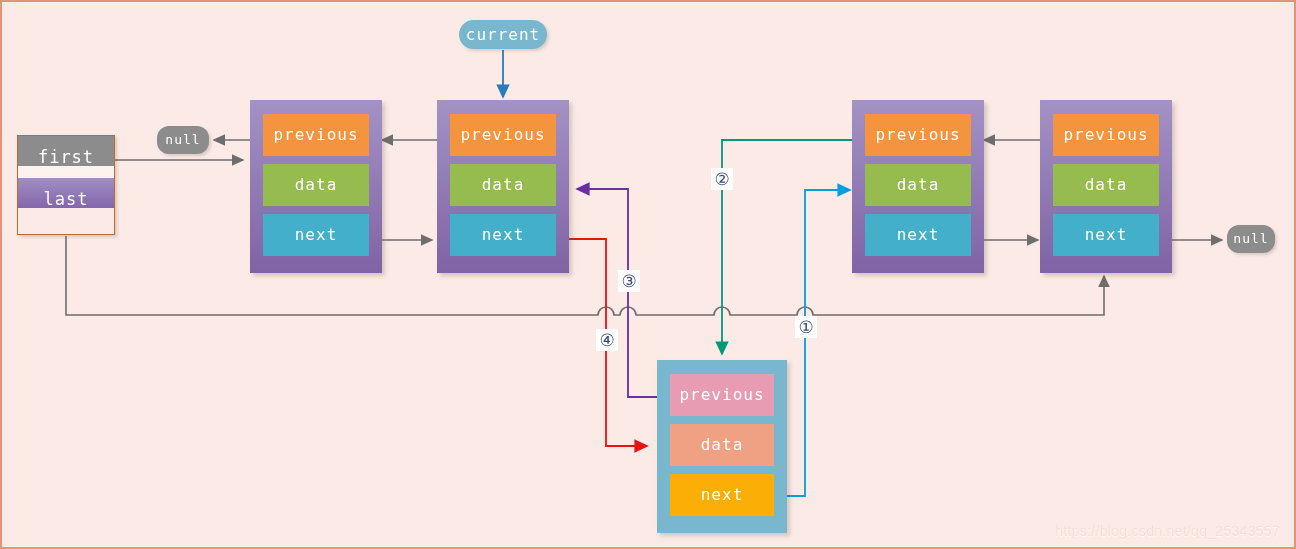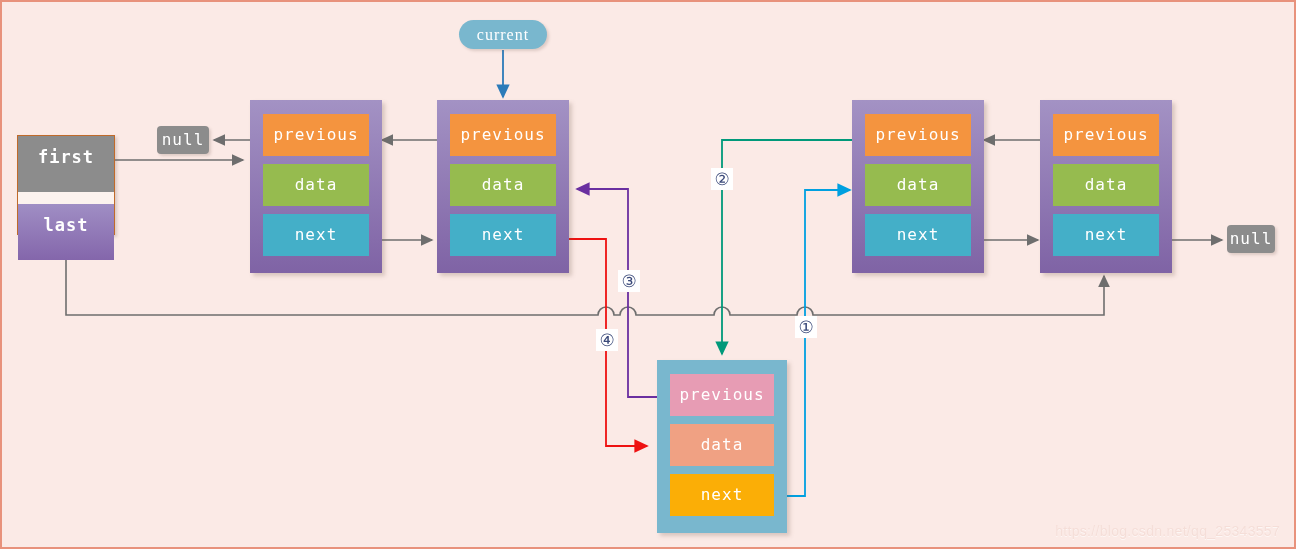--- a/index.html
+++ b/index.html
@@ -19,22 +19,22 @@
   svg#wires{position:absolute;left:0;top:0;width:1296px;height:549px;}
 
   
   .headbox{
     position:absolute;left:15px;top:133px;width:98px;height:100px;
     border:1px solid #c06a2a;
     box-shadow:2px 2px 3px rgba(120,90,80,.25);
     box-sizing:border-box;
   }
   .headbox .seg{
-    height:56px;line-height:43px;text-align:center;
-    color:#ffffff;font-size:17px;letter-spacing:1px;font-weight:bold;
+    height:30px;line-height:43px;text-align:center;
+    color:#ffffff;font-size:17px;letter-spacing:1px;
   }
   .headbox .first{background:#8c8c8c;}
   .headbox .gap{height:12px;background:#fcf2ee;}
   .headbox .last{background:linear-gradient(180deg,#a08ec4 0%,#8466ab 100%);}
 
   
   .node{
     position:absolute;width:132px;height:173px;
     background:linear-gradient(180deg,#a392c4 0%,#7f63a5 100%);
     box-shadow:3px 3px 4px rgba(120,90,80,.25);
@@ -62,34 +62,33 @@
     color:#ffffff;font-size:16px;letter-spacing:1px;margin-bottom:8px;
   }
   .newnode .cell:last-child{margin-bottom:0;}
   .ncell-prev{background:#e79cb4;}
   .ncell-data{background:#f0a183;}
   .ncell-next{background:#fbae06;}
 
   
   .nullpill{
     position:absolute;background:#8c8c8c;color:#ffffff;
-    border-radius:4px;text-align:center;font-size:16px;
+    border-radius:12px;text-align:center;font-size:13px;
     letter-spacing:1px;box-shadow:2px 2px 3px rgba(120,90,80,.22);
   }
   .nullpill.a{left:155px;top:124px;width:52px;height:28px;line-height:28px;}
   .nullpill.b{left:1225px;top:223px;width:48px;height:28px;line-height:28px;}
 
   
   .currentpill{
     position:absolute;left:457px;top:18px;width:88px;height:29px;
     line-height:29px;text-align:center;
     background:#79b7ce;border-radius:15px;
     color:#ffffff;font-size:16px;letter-spacing:1px;
     box-shadow:2px 2px 3px rgba(120,90,80,.22);
-    font-family:Liberation Serif, serif;
   }
 
   
   .step{
     position:absolute;width:22px;height:22px;line-height:22px;
     text-align:center;font-size:17px;color:#3b4a7a;
     background:#ffffff;
   }
 
   

